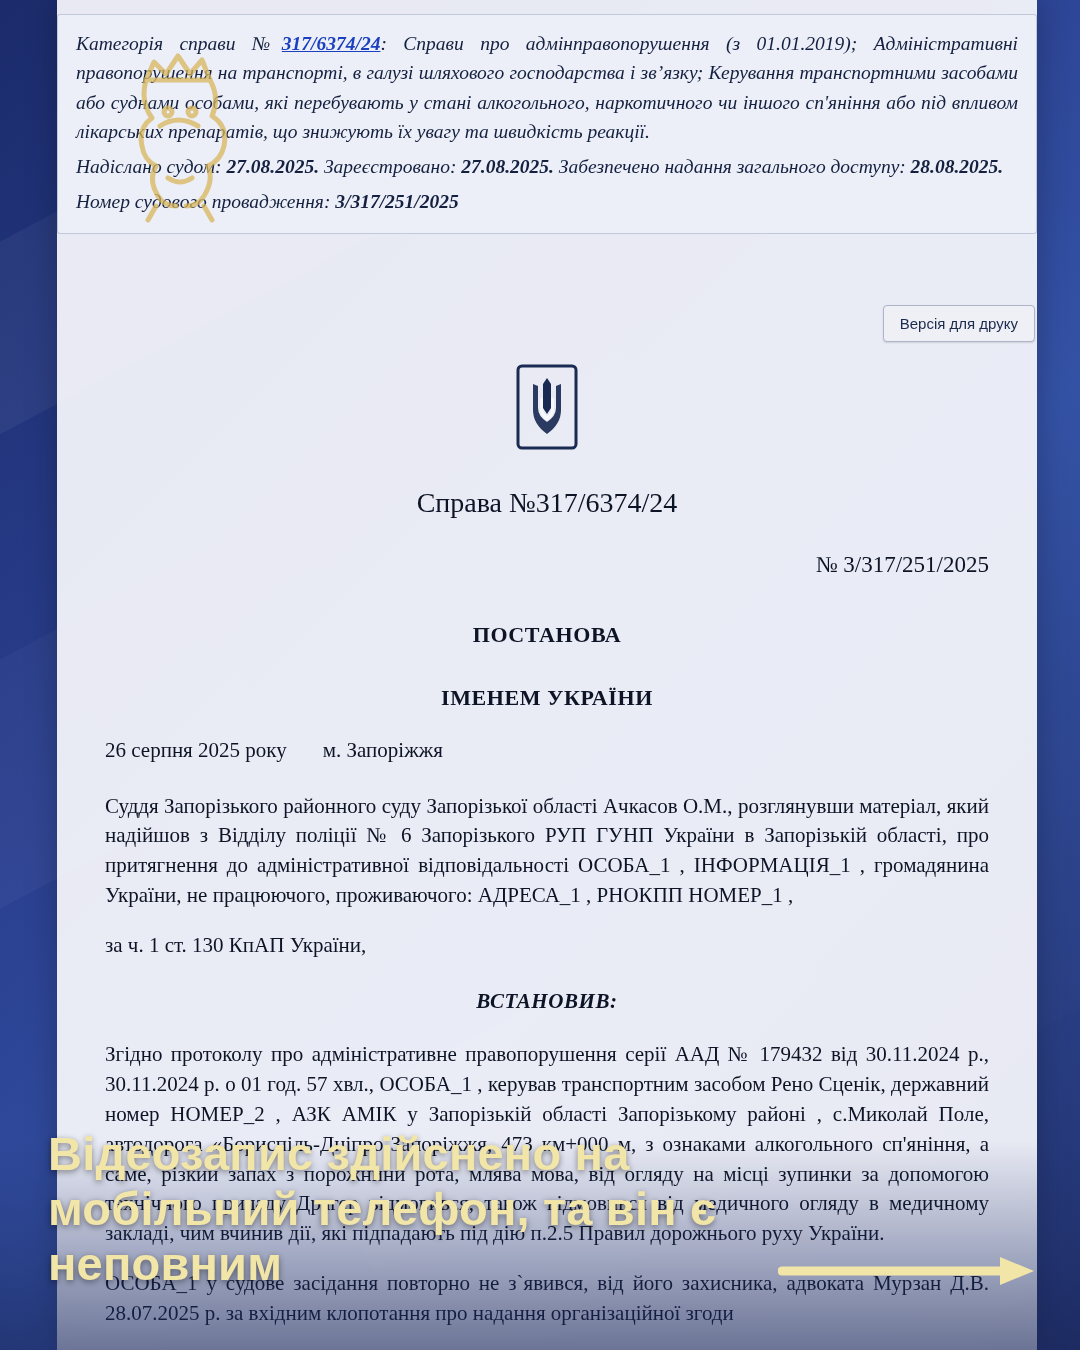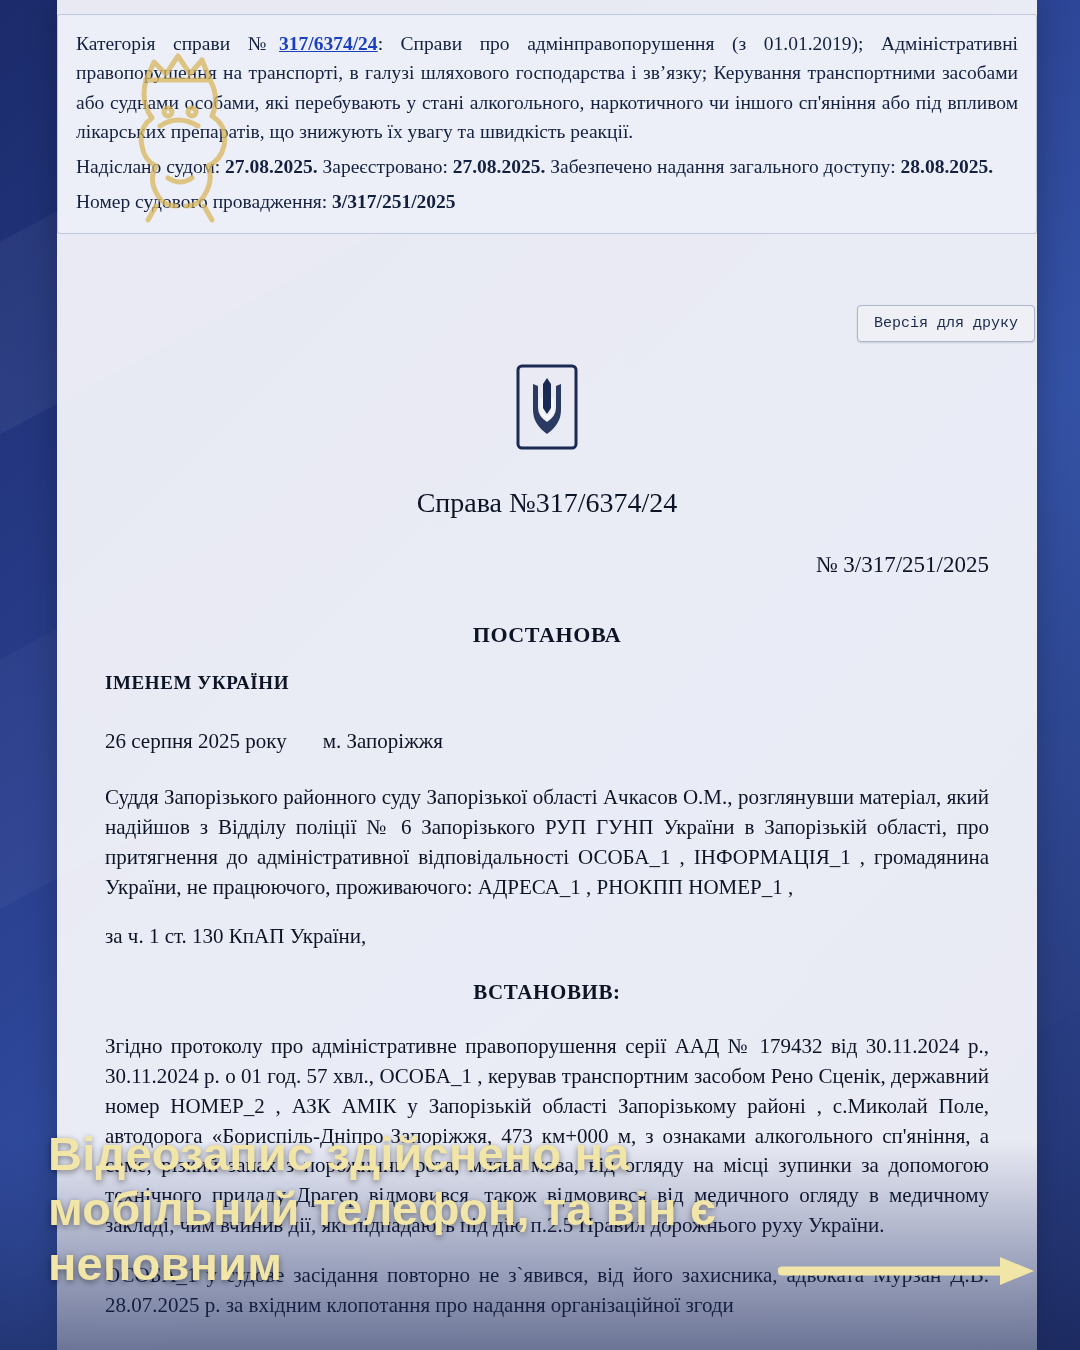--- a/index.html
+++ b/index.html
@@ -50,34 +50,34 @@
     font-size: 19.5px;
     line-height: 1.5;
     text-align: justify;
   }
   .header-block b { font-weight: bold; }
   .case-link {
     color: #1a3fbf;
     text-decoration: underline;
     font-weight: bold;
   }
-  .hb-row { margin: 0 0 6px 0; }
+  .hb-row { margin: 0 0 6px 0; font-style: italic; }
   .hb-row:last-child { margin-bottom: 0; }
 
   .print-btn-wrap {
     position: absolute;
     right: 45px;
     top: 305px;
     z-index: 5;
   }
   .print-btn {
     background: #eef0f6;
     border: 1px solid #aeb5cb;
     border-radius: 4px;
-    font-family: Liberation Mono, monospace;
+    font-family: Liberation Sans, sans-serif;
     font-size: 15px;
     color: #1c2a4d;
     padding: 9px 16px;
     cursor: pointer;
     box-shadow: 0 1px 2px rgba(0,0,0,0.12);
   }
 
   .doc-body {
     position: absolute;
     left: 57px;
@@ -105,45 +105,46 @@
   .proc-no {
     text-align: right;
     font-size: 23px;
     margin-bottom: 38px;
   }
   .title {
     text-align: center;
     font-weight: bold;
     letter-spacing: 0.6px;
     font-size: 22px;
-    margin-bottom: 20px;
+    margin-bottom: 32px;
   }
   .title2 {
-    text-align: left;
+    text-align: center;
     font-weight: bold;
     letter-spacing: 0.6px;
-    font-size: 19px;
-    margin-bottom: 30px;
+    font-size: 22px;
+    margin-bottom: 22px;
   }
   .date-place {
     margin-bottom: 26px;
     font-size: 21px;
   }
   .date-place .place { padding-left: 36px; }
 
   p.just {
     text-align: justify;
     margin: 0 0 20px 0;
   }
   .section-head {
     text-align: center;
     font-weight: bold;
     letter-spacing: 0.6px;
     margin: 26px 0 24px 0;
     font-size: 21px;
+    font-style: italic;
   }
 
   
   .watermark {
     position: absolute;
     left: 108px;
     top: 38px;
     width: 175px;
     height: 190px;
     opacity: 0.75;

